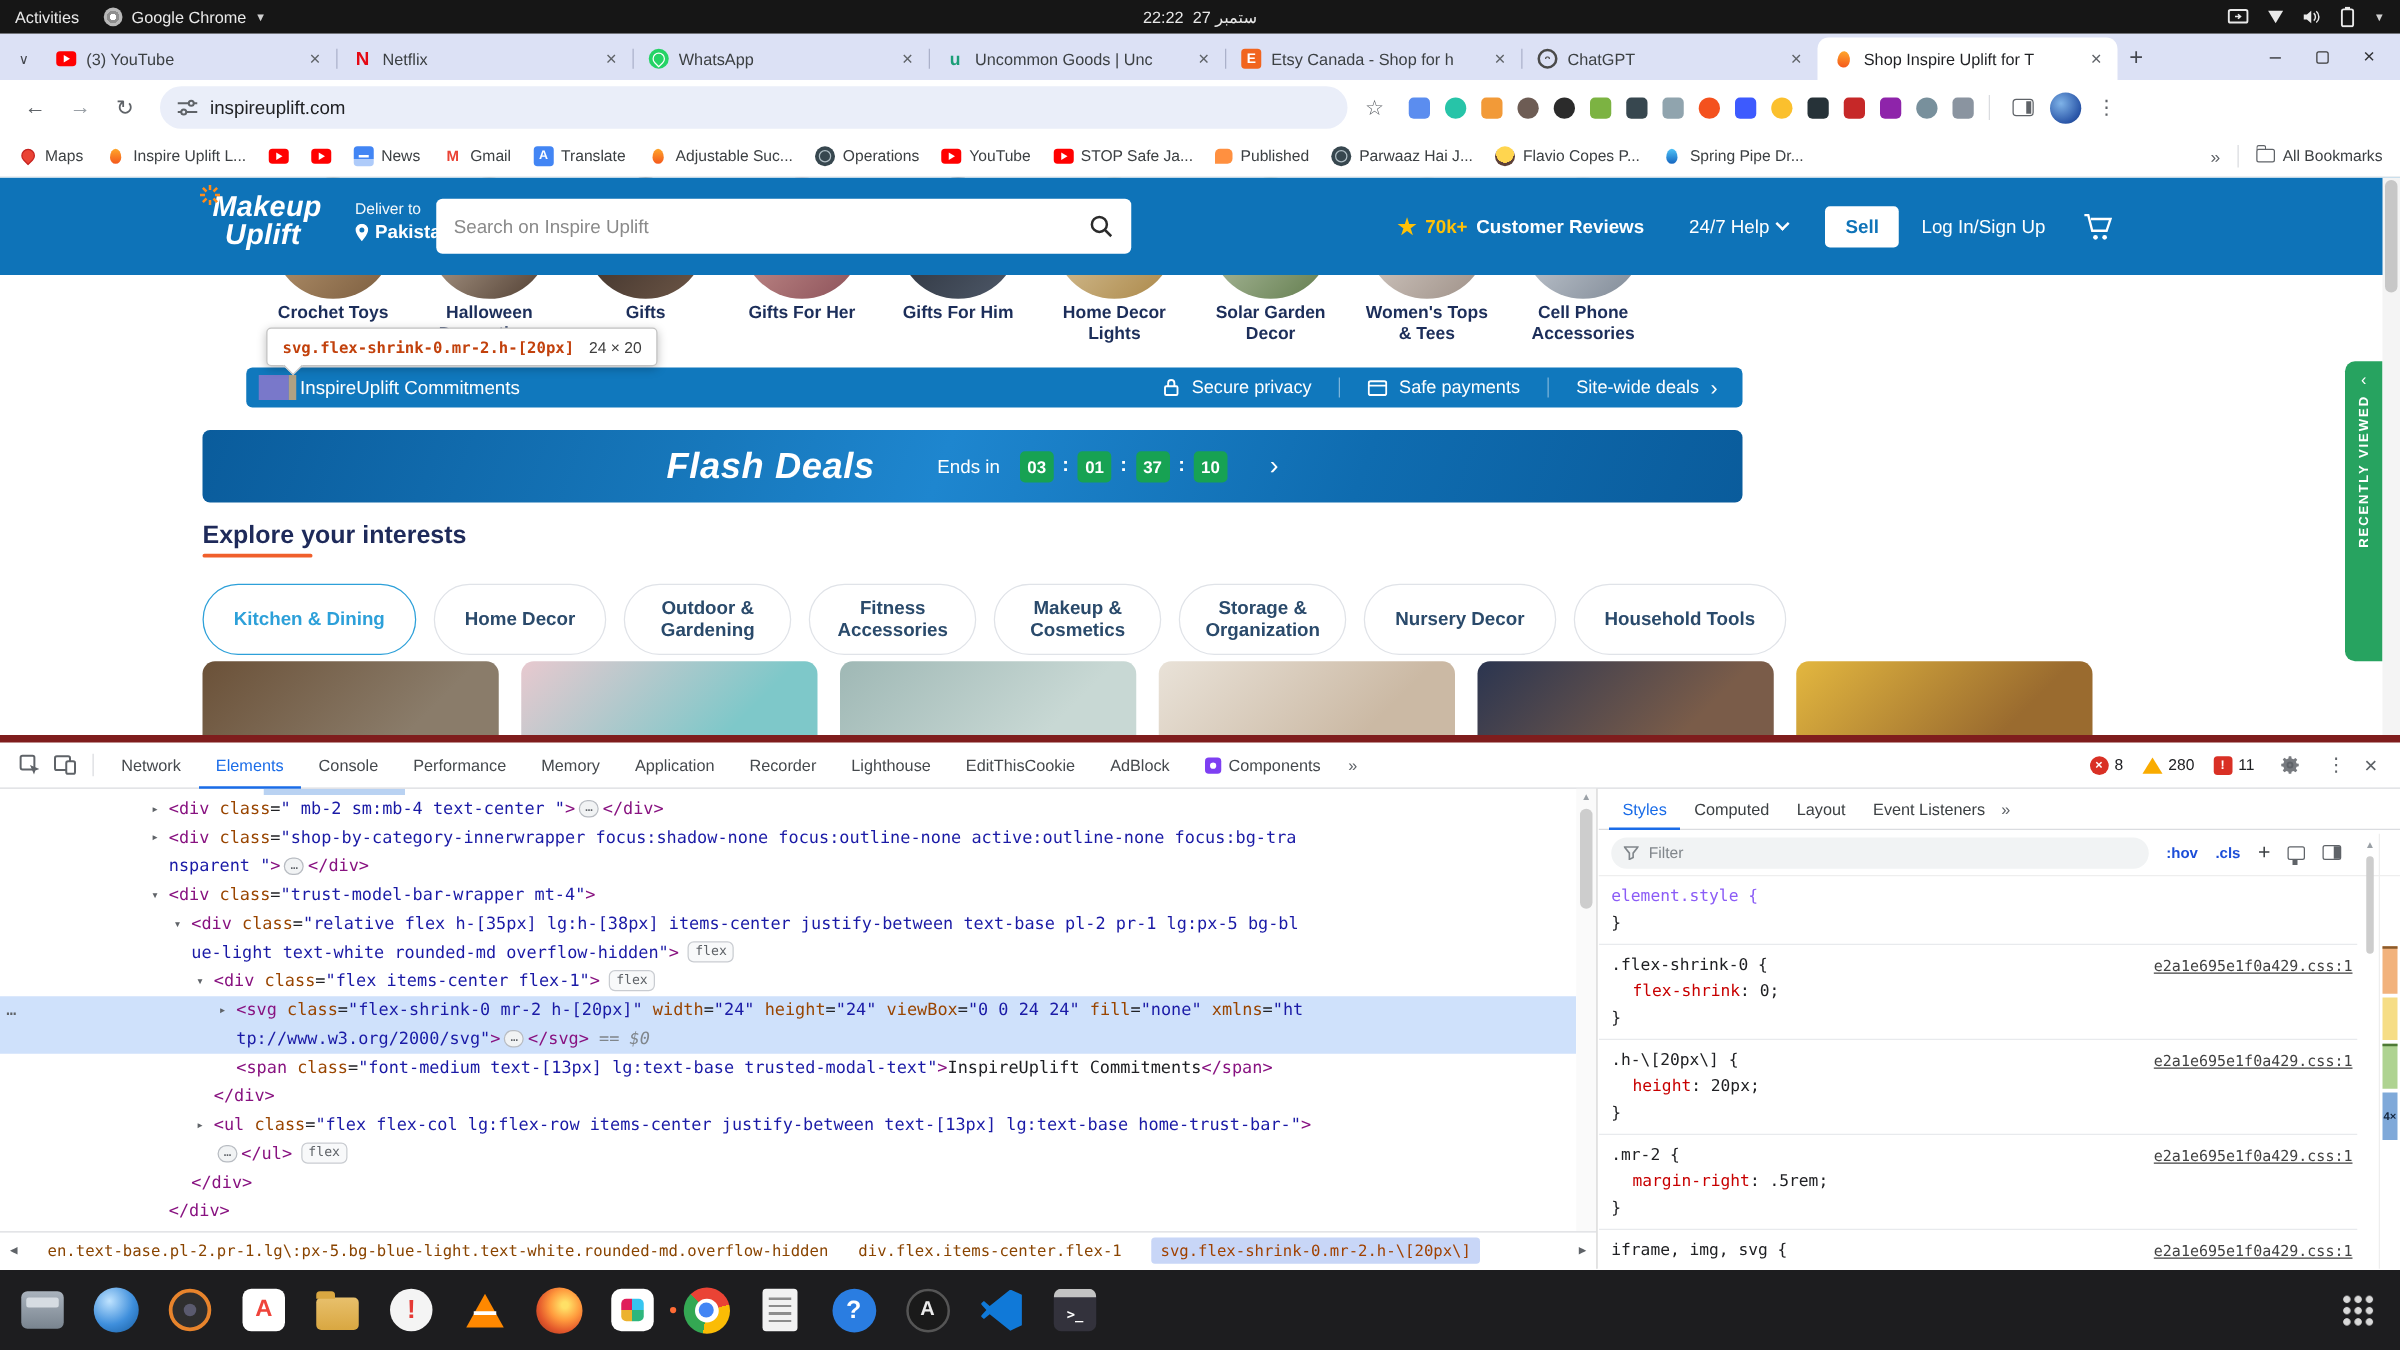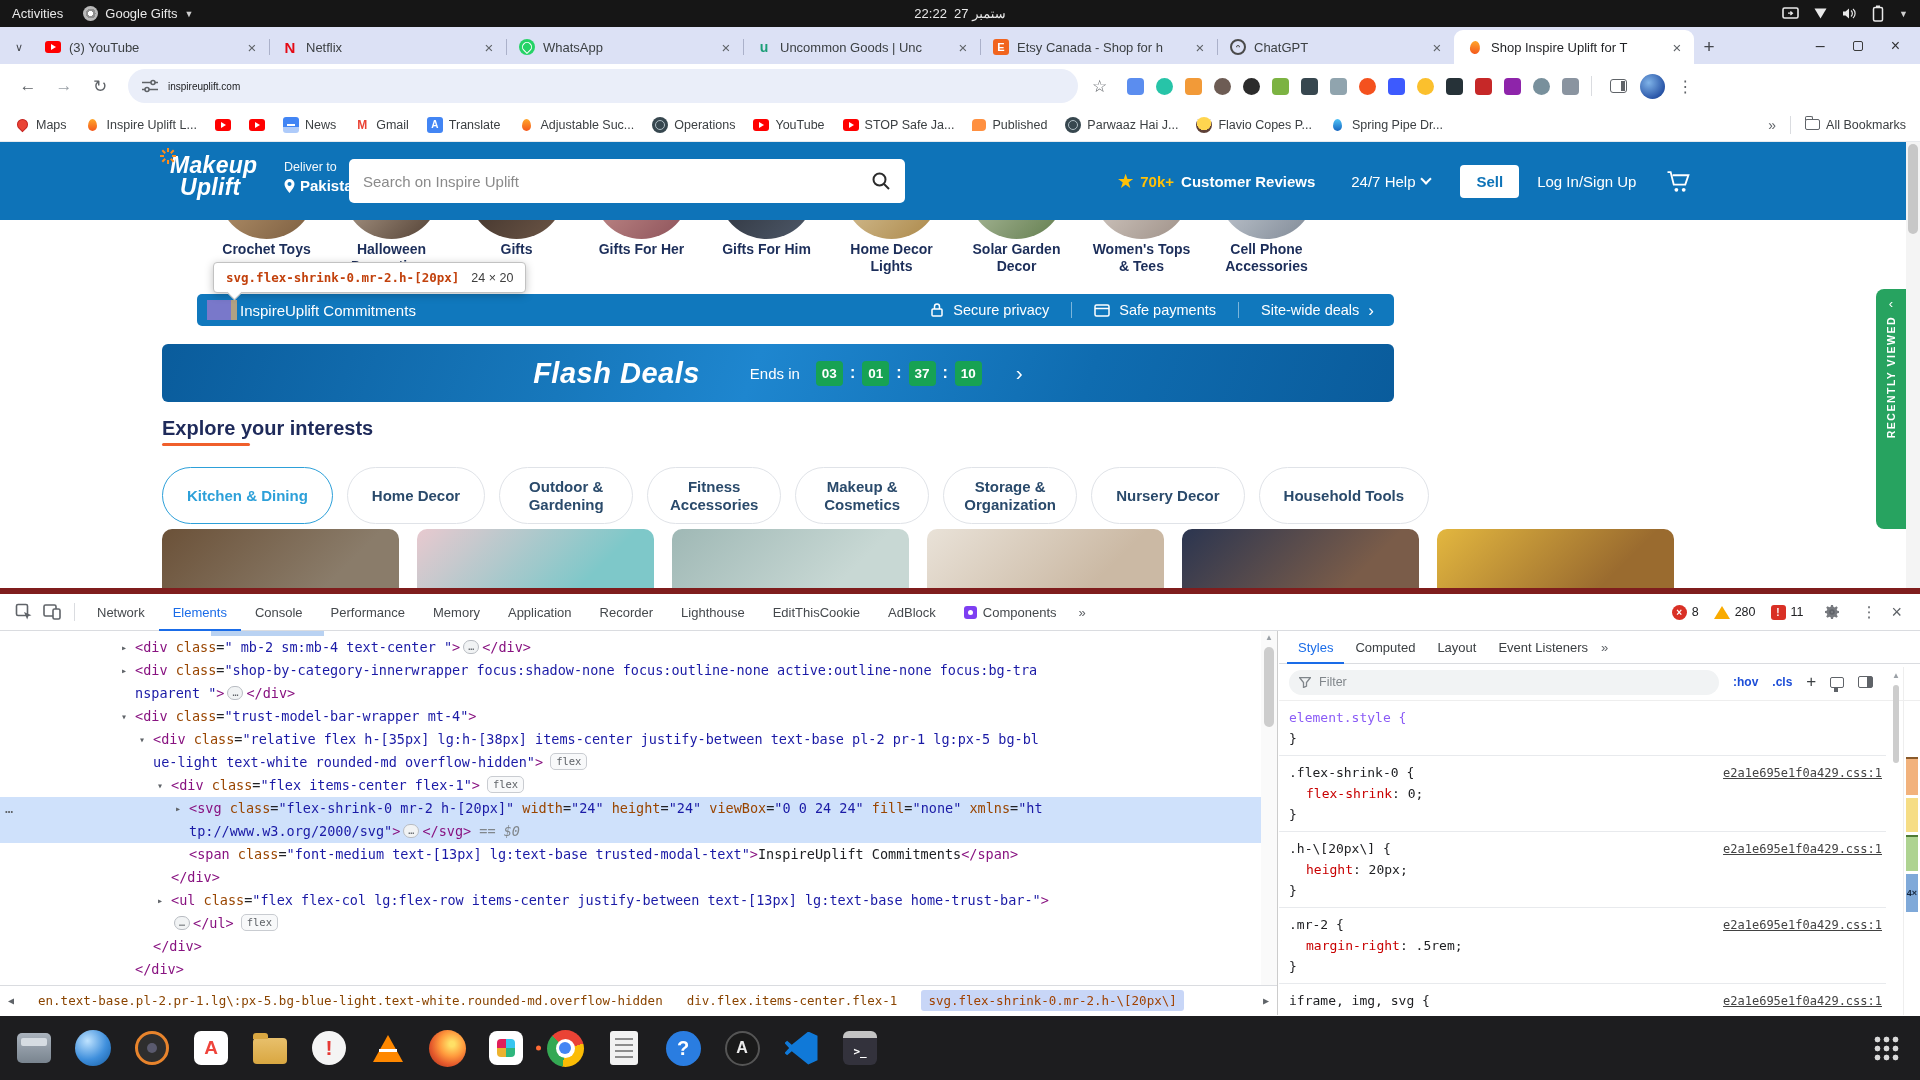--- a/index.html
+++ b/index.html
@@ -36,21 +36,21 @@
 .fav-uncommon-goods{color:#1b9e77;font-size:14px;font-weight:800}
 .fav-etsy{background:#f1641e;border-radius:3px;color:#fff;font-size:11px}
 .fav-chatgpt{border:2px solid #4a4a4a;border-radius:50%}
 .fav-chatgpt::after{content:"";position:absolute;inset:4px;border:1.5px solid #4a4a4a;border-radius:50%;clip-path:polygon(0 0,100% 0,100% 55%,0 55%)}
 .fav-inspire-uplift::after{content:"";width:10px;height:13px;background:linear-gradient(#ffa62b,#f4581c);border-radius:50% 50% 50% 50%/58% 58% 42% 42%;transform:rotate(6deg)}
 
 .toolbar{position:absolute;top:64px;left:0;width:100%;height:44px;background:#fff;display:flex;align-items:center;padding:0 14px;gap:8px}
 .nav-btn{width:28px;height:28px;display:flex;align-items:center;justify-content:center;color:#5f6368;font-size:17px}
 .nav-btn.fwd{color:#9aa0a6}
 .omnibox{width:950px;height:34px;background:#eaeef9;border-radius:17px;display:flex;align-items:center;padding:0 14px;gap:10px;margin-left:6px}
-.url{font-size:10px;color:#202124}
+.url{font-size:15px;color:#202124}
 .star-btn{margin-left:6px;color:#5f6368;font-size:17px}
 .ext-row{display:flex;align-items:center;gap:12px;margin-left:12px}
 .ext{width:17px;height:17px;border-radius:4px;flex:none}
 .ext.r{border-radius:50%}
 .tb-divider{width:1px;height:20px;background:#dadce0;margin:0 4px}
 .sp-ic{width:17px;height:14px;border:1.7px solid #5f6368;border-radius:3px;position:relative}
 .sp-ic::after{content:"";position:absolute;right:1px;top:1px;bottom:1px;width:4px;background:#5f6368}
 .avatar{width:25px;height:25px;border-radius:50%;background:radial-gradient(circle at 35% 35%,#7fb3e8,#2a56a8 70%,#1d3d7a)}
 .kebab{color:#5f6368;font-size:16px;padding:0 4px}
 
@@ -235,21 +235,21 @@
 </head>
 <body>
 
 <div id="screen">
 
   <div class="topbar">
     <div class="tb-left">
       <span>Activities</span>
       <span class="appmenu">
         <span class="mini-chrome"></span>
-        <span>Google Gifts</span>
+        <span>Google Chrome</span>
         <span class="tb-caret">▼</span>
       </span>
     </div>
     <div class="tb-center">22:22  27 ستمبر</div>
     <div class="tb-right">
       <svg width="17" height="13" viewBox="0 0 17 13">
           <rect x="1" y="1" width="15" height="10" rx="1.5" fill="none" stroke="#e9e9e9" stroke-width="1.6"></rect>
           <path d="M6 6.2h4M8.4 4.4l2 1.8-2 1.8" stroke="#e9e9e9" stroke-width="1.3" fill="none"></path>
         </svg>
       <svg width="13" height="11" viewBox="0 0 13 11">

